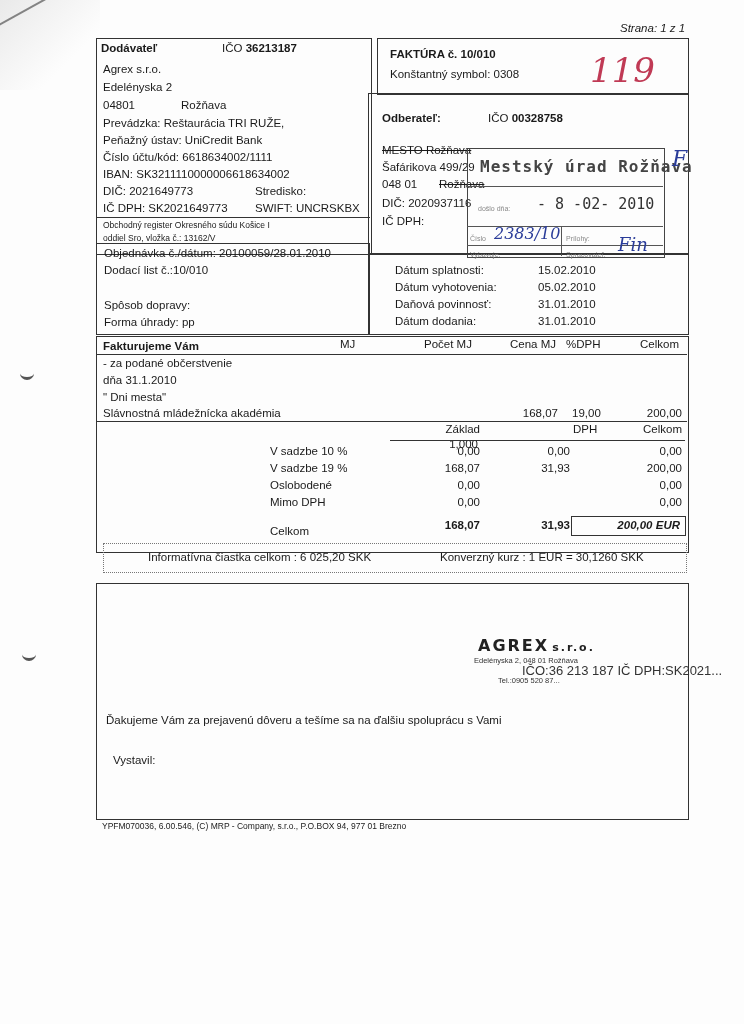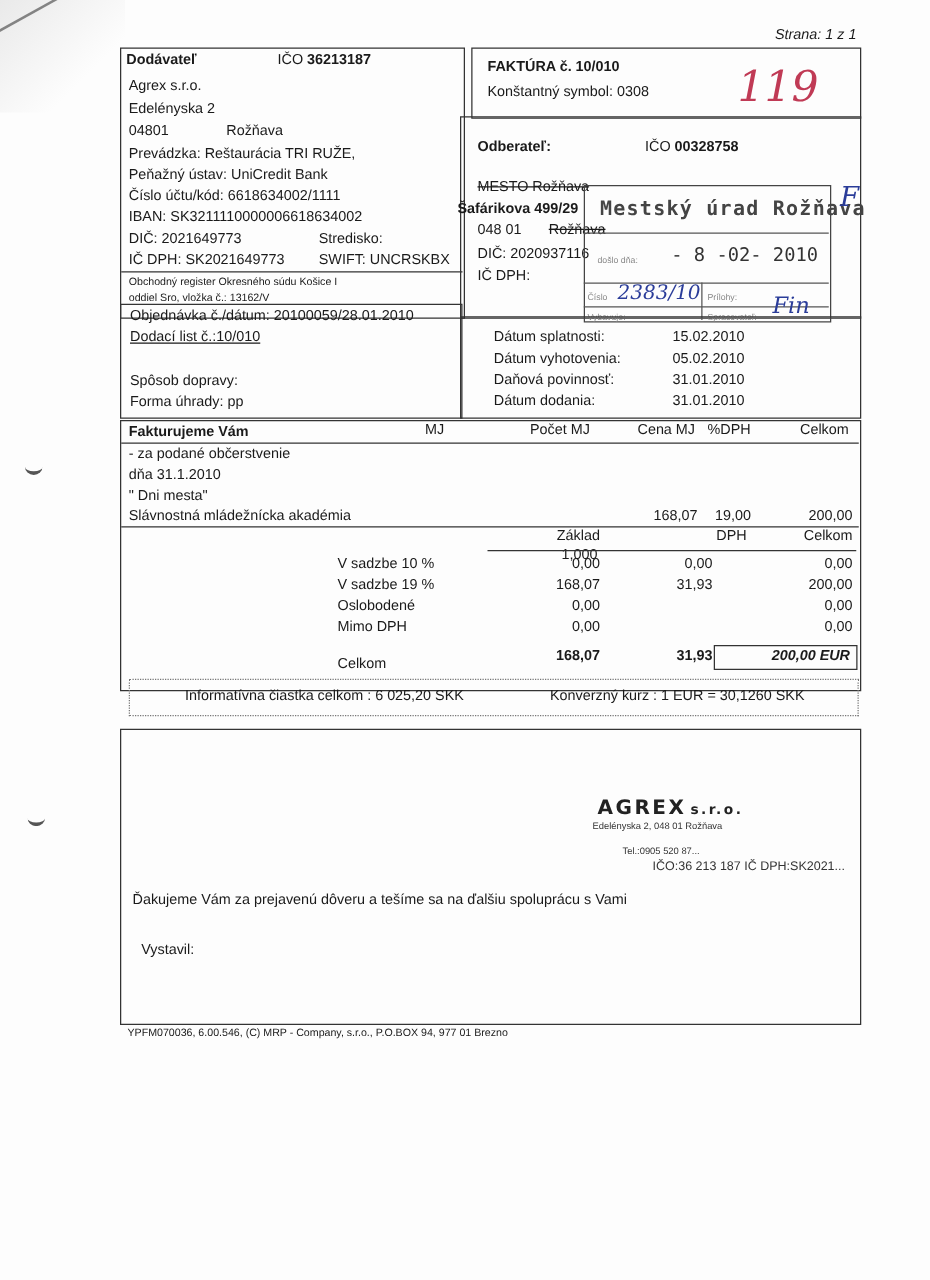--- a/index.html
+++ b/index.html
@@ -58,26 +58,26 @@
 <div class="t small" style="left:103px;top:219px;">Obchodný register Okresného súdu Košice I</div>
 <div class="t small" style="left:103px;top:232px;">oddiel Sro, vložka č.: 13162/V</div>
 
 <div class="box" style="left:377px;top:38px;width:310px;height:55px;"></div>
 <div class="t b" style="left:390px;top:46px;">FAKTÚRA č. 10/010</div>
 <div class="t" style="left:390px;top:66px;">Konštantný symbol: 0308</div>
 <div class="t hand" style="left:590px;top:52px;font-size:34px;line-height:36px;">119</div>
 
 <div class="box" style="left:368px;top:93px;width:319px;height:160px;"></div>
 <div class="t b" style="left:382px;top:110px;">Odberateľ:</div>
-<div class="t" style="left:516px;top:110px;">
+<div class="t" style="left:488px;top:110px;">
   <span>IČO</span>
   <span class="b">00328758</span>
 </div>
 <div class="t" style="left:382px;top:142px;text-decoration:line-through;">MESTO Rožňava</div>
-<div class="t" style="left:366px;top:159px;font-weight:bold;">Šafárikova 499/29</div>
+<div class="t" style="left:382px;top:159px;">Šafárikova 499/29</div>
 <div class="t" style="left:382px;top:176px;">048 01</div>
 <div class="t" style="left:439px;top:176px;text-decoration:line-through;">Rožňava</div>
 <div class="t" style="left:382px;top:195px;">DIČ: 2020937116</div>
 <div class="t" style="left:382px;top:213px;">IČ DPH:</div>
 
 <div class="stamp" style="left:467px;top:148px;width:196px;height:108px;"></div>
 <div class="line" style="left:467px;top:186px;width:196px;background:#555;"></div>
 <div class="line" style="left:467px;top:226px;width:196px;background:#555;"></div>
 <div class="line" style="left:467px;top:245px;width:196px;background:#555;"></div>
 <div class="vline" style="left:561px;top:226px;height:30px;background:#555;"></div>
@@ -87,21 +87,21 @@
 <div class="t tiny" style="left:470px;top:230px;">Číslo</div>
 <div class="t pen" style="left:494px;top:225px;font-size:16px;">2383/10</div>
 <div class="t tiny" style="left:566px;top:230px;">Prílohy:</div>
 <div class="t tiny" style="left:470px;top:246px;">Vybavuje:</div>
 <div class="t tiny" style="left:566px;top:246px;">Spracovateľ:</div>
 <div class="t pen" style="left:618px;top:236px;font-size:18px;">Fin</div>
 <div class="t pen" style="left:672px;top:150px;font-size:22px;">F</div>
 
 <div class="box" style="left:96px;top:243px;width:272px;height:90px;"></div>
 <div class="t" style="left:104px;top:245px;">Objednávka č./dátum: 20100059/28.01.2010</div>
-<div class="t" style="left:104px;top:262px;text-decoration:underline;">Dodací list č.:10/010</div>
+<div class="t" style="left:104px;top:262px;">Dodací list č.:10/010</div>
 <div class="t" style="left:104px;top:297px;">Spôsob dopravy:</div>
 <div class="t" style="left:104px;top:314px;">Forma úhrady: pp</div>
 
 <div class="box" style="left:368px;top:253px;width:319px;height:80px;"></div>
 <div class="t" style="left:395px;top:262px;">Dátum splatnosti:</div>
 <div class="t" style="left:538px;top:262px;">15.02.2010</div>
 <div class="t" style="left:395px;top:279px;">Dátum vyhotovenia:</div>
 <div class="t" style="left:538px;top:279px;">05.02.2010</div>
 <div class="t" style="left:395px;top:296px;">Daňová povinnosť:</div>
 <div class="t" style="left:538px;top:296px;">31.01.2010</div>
@@ -171,18 +171,18 @@
 <div class="dotbox" style="left:103px;top:543px;width:582px;height:28px;"></div>
 <div class="t" style="left:148px;top:549px;">Informatívna čiastka celkom : 6 025,20 SKK</div>
 <div class="t" style="left:440px;top:549px;">Konverzný kurz :  1 EUR = 30,1260 SKK</div>
 
 <div class="box" style="left:96px;top:583px;width:591px;height:235px;"></div>
 <div class="t" style="left:478px;top:637px;">
   <span class="logo" style="font-size:16px;margin-top:34px;">AGREX</span>
   <span class="logo" style="font-size:11px;">s.r.o.</span>
 </div>
 <div class="t" style="left:474px;top:656px;font-size:7.5px;line-height:10px;color:#333;">Edelényska 2, 048 01 Rožňava</div>
-<div class="t" style="left:474px;top:689px;font-size:10px;line-height:10px;color:#333;padding-left:48px;">IČO:36 213 187  IČ DPH:SK2021...</div>
+<div class="t" style="left:474px;top:666px;font-size:13px;line-height:10px;color:#333;padding-left:48px;">IČO:36 213 187  IČ DPH:SK2021...</div>
 <div class="t" style="left:498px;top:676px;font-size:7.5px;line-height:10px;color:#333;">Tel.:0905 520 87...</div>
 
 <div class="t" style="left:106px;top:712px;">Ďakujeme Vám za prejavenú dôveru a tešíme sa na ďalšiu spoluprácu s Vami</div>
 <div class="t" style="left:113px;top:752px;">Vystavil:</div>
 <div class="t" style="left:102px;top:818px;font-size:8.5px;">YPFM070036, 6.00.546, (C) MRP - Company, s.r.o., P.O.BOX 94, 977 01 Brezno</div>
 
 </body></html>

